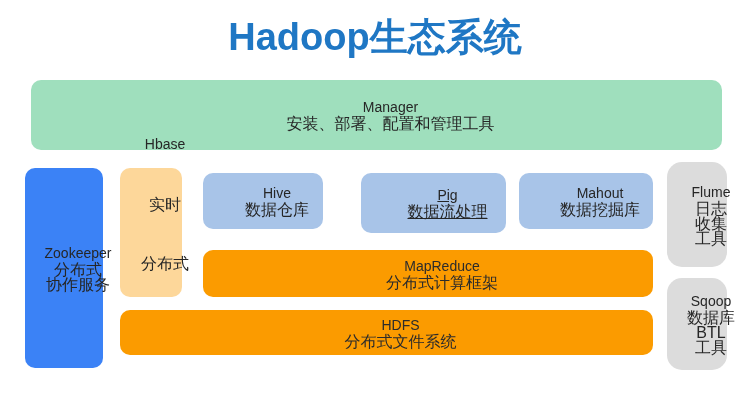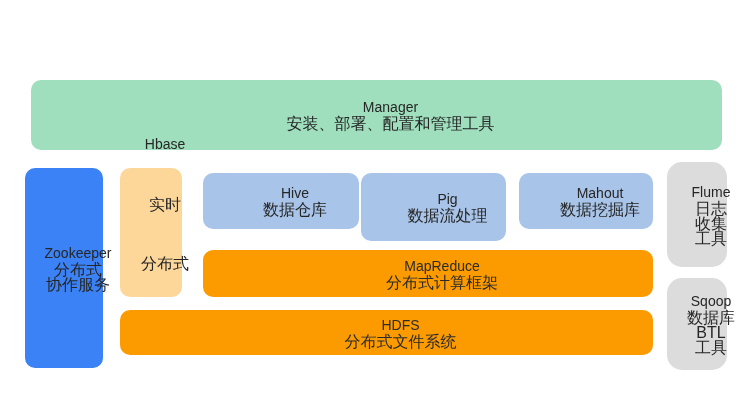--- a/index.html
+++ b/index.html
@@ -47,22 +47,22 @@
     white-space: nowrap;
     padding-left: 28px;
   }
   .l1 { font-size: 14px; line-height: 17px; }
   .l2 { font-size: 16px; line-height: 15px; }
 
   
   #node-manager   { left: 31px;  top: 80px;  width: 691px; height: 70px; }
   #node-zookeeper { left: 25px;  top: 168px; width: 78px;  height: 200px; }
   #node-hbase     { left: 120px; top: 168px; width: 62px;  height: 129px; }
-  #node-hive      { left: 203px; top: 173px; width: 156px; height: 56px; }
-  #node-pig       { left: 361px; top: 173px; width: 145px; height: 68px; }
+  #node-hive      { left: 203px; top: 173px; width: 120px; height: 56px; }
+  #node-pig       { left: 361px; top: 173px; width: 145px; height: 60px; text-decoration: underline; }
   #node-mahout    { left: 519px; top: 173px; width: 134px; height: 56px; }
   #node-mapreduce { left: 203px; top: 250px; width: 450px; height: 47px; }
   #node-hdfs      { left: 120px; top: 310px; width: 533px; height: 45px; }
   #node-flume     { left: 667px; top: 162px; width: 60px;  height: 105px; }
   #node-sqoop     { left: 667px; top: 278px; width: 60px;  height: 92px; align-items: center; }
 
   
   .c-green  { background: #9fdfbd; }
   .c-pink   { background: #3b82f6; }
   .c-sand   { background: #fdd79a; gap: 44px; }
@@ -70,20 +70,21 @@
   .c-orange { background: #fb9b00; }
   .c-gray   { background: #dcdcdc; border-radius: 15px; }
 
   .node.c-orange .l1, .node.c-orange .l2 { color: #2b2b2b; }
 </style>
 </head>
 <body>
 
 <div id="diagram">
 
+  <div class="title">Hadoop生态系统</div>
 
   <div class="node c-green" id="node-manager">
     <span class="line l1">Manager</span>
     <span class="line l2">安装、部署、配置和管理工具</span>
   </div>
 
   <div class="node c-pink" id="node-zookeeper">
     <span class="line l1">Zookeeper</span>
     <span class="line l2">分布式</span>
     <span class="line l2">协作服务</span>

